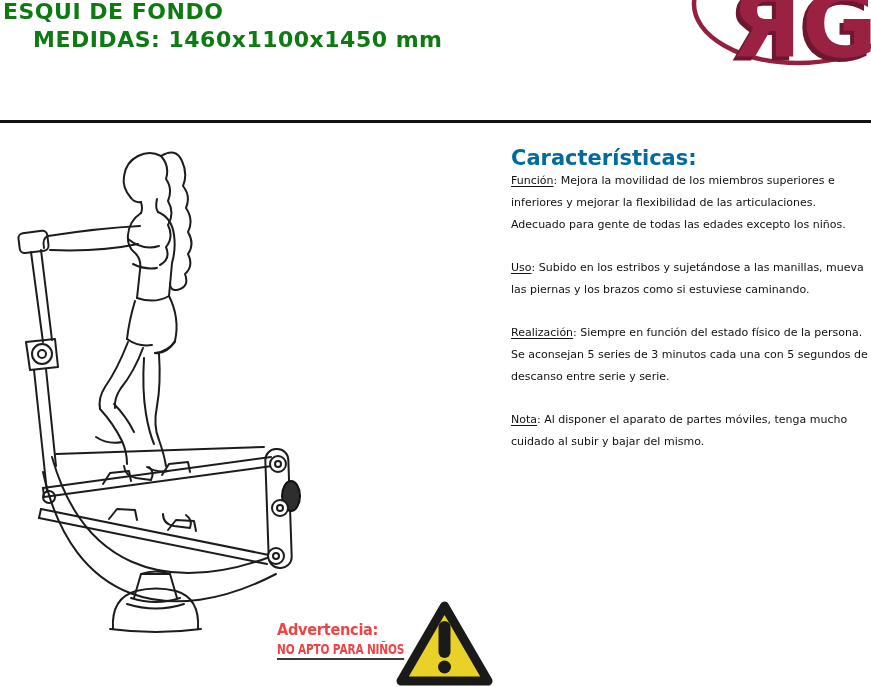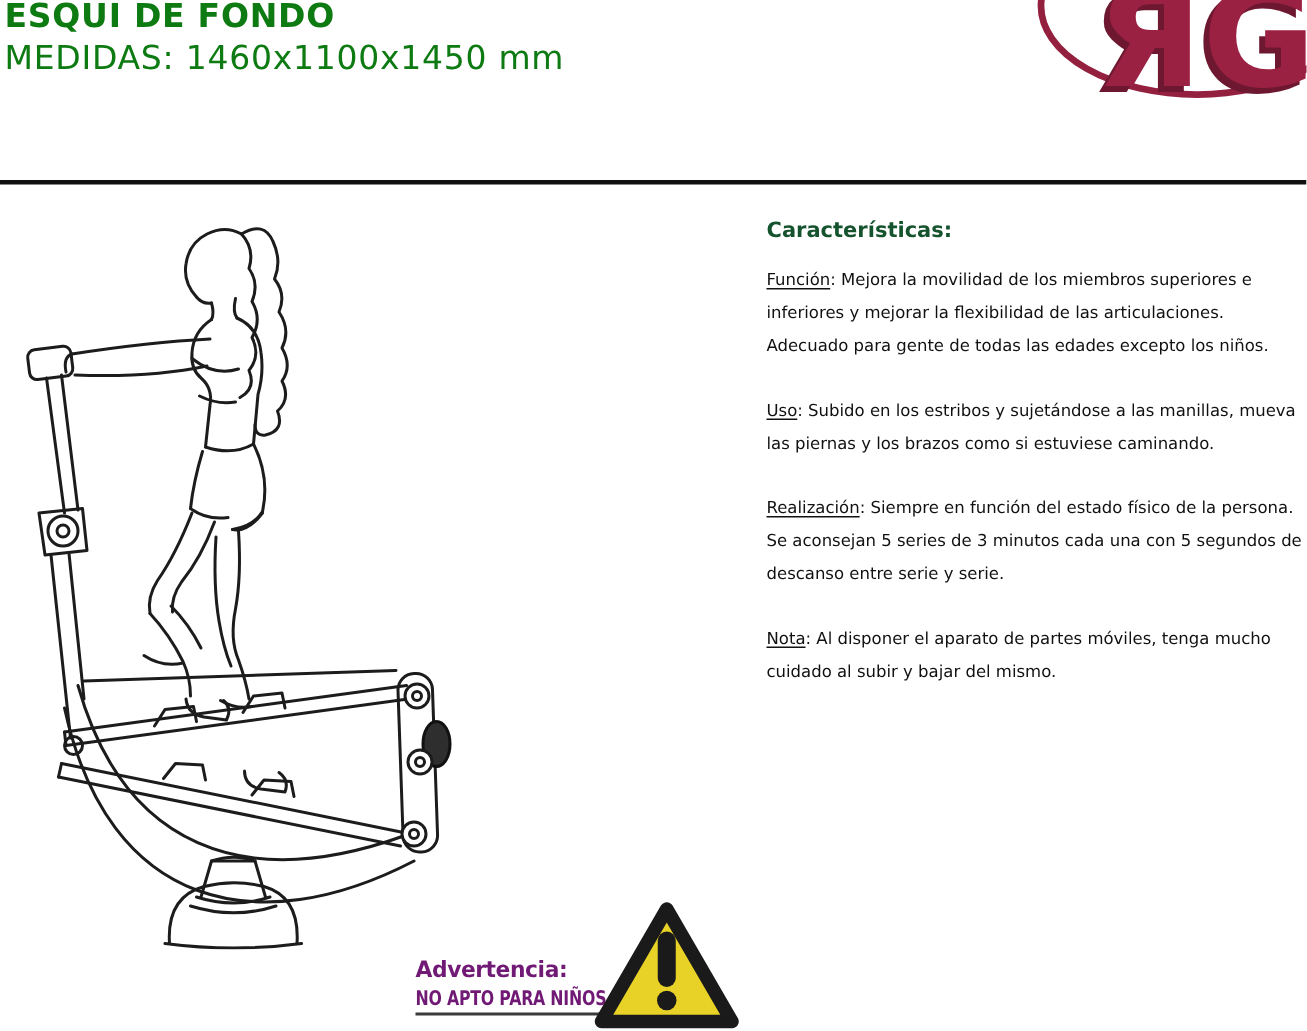--- a/index.html
+++ b/index.html
@@ -7,37 +7,37 @@
   body {
     width:871px; height:687px; position:relative; overflow:hidden;
     font-family:"DejaVu Sans", sans-serif; color:#1a1a1a;
   }
   svg { overflow:hidden; display:block; }
 
   
   .title-block { position:absolute; left:3px; top:-2px; }
   .title-line { color:#0d7a12; font-size:22px; line-height:28px; white-space:nowrap; }
   .title-bold { font-weight:700; letter-spacing:0.5px; }
-  .title-reg  { font-weight:400; letter-spacing:0.5px; }
+  .title-reg  { font-weight:700; letter-spacing:0.5px;margin-left:30px; }
 
   .logo-wrap { position:absolute; left:690px; top:0; width:217px; height:80px; }
 
   .rule { position:absolute; left:0; top:120px; width:871px; height:3px; background:#111; }
 
   
   .illu { position:absolute; left:10px; top:136px; width:300px; height:497px; }
 
   
   .features { position:absolute; left:511px; top:146px; width:357px; }
-  .features-heading { font-size:14px; font-weight:700; color:#14532d; margin-bottom:14px; }
+  .features-heading { font-size:21px; font-weight:700; color:#0369a1; }
   .para { font-size:11px; line-height:22px; color:#111; margin-bottom:21px; }
   .para .lead { text-decoration:underline; text-underline-offset:2px; }
 
   
-  .warning-text { position:absolute; left:277px; top:637px; color:#701a75; }
+  .warning-text { position:absolute; left:277px; top:621px; color:#ef4444; }
   .warning-title { font-size:15px; font-weight:700; letter-spacing:-0.3px; transform:scaleX(0.97); transform-origin:left; }
   .warning-line2 { display:inline-block; font-size:13.5px; font-weight:700; letter-spacing:-0.2px;
                    border-bottom:2px solid #3b3b3b; padding-bottom:1px;
                    transform:scaleX(0.78); transform-origin:left; white-space:nowrap; margin-top:2px; }
   .warning-tri { position:absolute; left:396px; top:600px; width:97px; height:87px; }
 </style>
 </head>
 <body>
 
 <div class="title-block">

